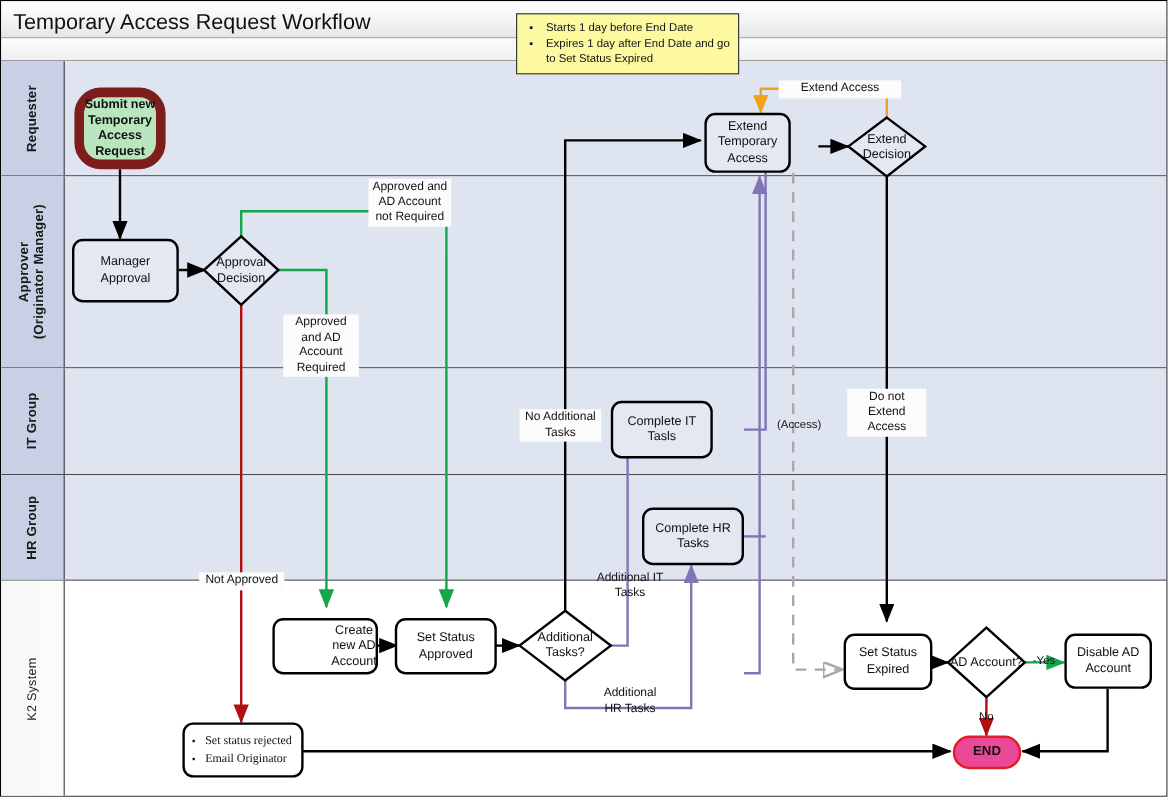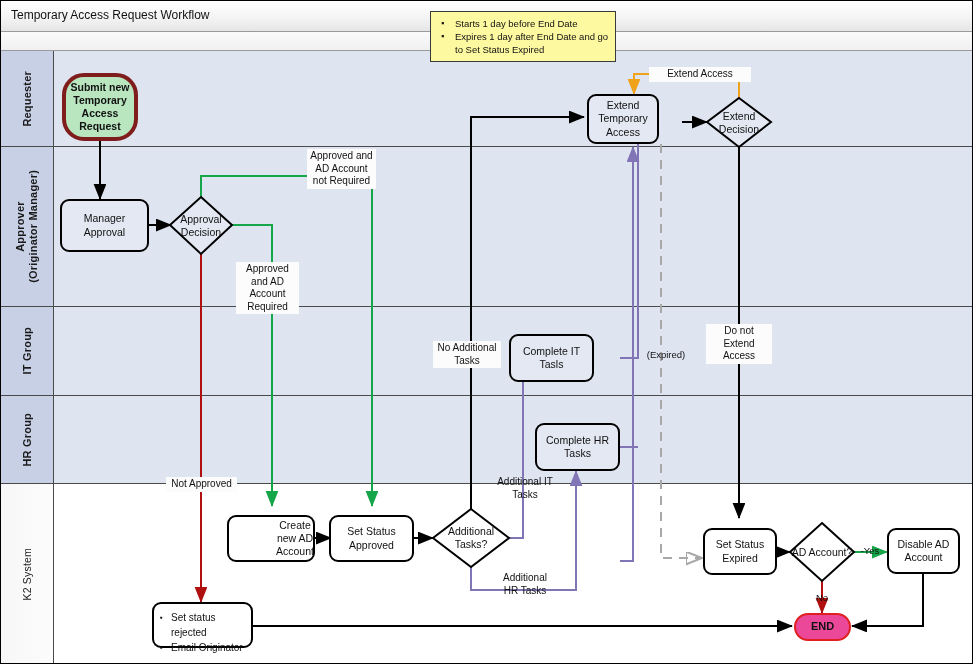--- a/index.html
+++ b/index.html
@@ -4,21 +4,21 @@
 <style>
   html,body{margin:0;padding:0;background:#fff;}
   body{font-family:"Liberation Sans",sans-serif;}
   #page{position:relative;width:973px;height:664px;overflow:hidden;background:#ffffff;
         border:1px solid #000;box-sizing:border-box;}
 
   
   #titlebar{position:absolute;left:0;top:0;width:971px;height:31px;
             background:linear-gradient(to bottom,#ffffff 0%,#f4f4f4 55%,#e6e6e6 100%);
             border-bottom:1px solid #9a9a9a;box-sizing:border-box;}
-  #titlebar span{position:absolute;left:10px;top:7px;font-size:12px;color:#111;}
+  #titlebar span{position:absolute;left:10px;top:7px;font-size:18px;color:#111;}
   #subbar{position:absolute;left:0;top:31px;width:971px;height:19px;
           background:linear-gradient(to bottom,#fbfbfb,#f0f0f0);
           border-bottom:1px solid #9a9a9a;box-sizing:border-box;}
 
   
   .lane{position:absolute;left:0;width:971px;box-sizing:border-box;
         border-bottom:1px solid #4a4a4a;}
   .lane.blue{background:#dfe4f1;}
   .lane.white{background:#ffffff;}
   .lanehdr{position:absolute;left:0;top:0;width:53px;height:100%;
@@ -33,21 +33,21 @@
 
   
   #wires{position:absolute;left:0;top:0;width:973px;height:664px;pointer-events:none;}
 
   
   .node{position:absolute;box-sizing:border-box;display:flex;align-items:center;
         justify-content:center;text-align:center;font-size:10.5px;color:#111;
         line-height:1.25;}
   .proc{border:2px solid #000;border-radius:9px;background:#e4e8f3;}
   .proc.onwhite{background:#ffffff;}
-  .start{border:4px solid #7f1d1d;border-radius:22px;background:#b9e5bf;
+  .start{border:8px solid #7f1d1d;border-radius:22px;background:#b9e5bf;
          font-weight:bold;font-size:10.5px;}
   .endnode{border:2.5px solid #e02020;border-radius:16px;background:#ec4899;
            font-weight:bold;font-size:11px;}
   .dia{position:absolute;display:flex;align-items:center;justify-content:center;}
   .dia .dlabel{position:relative;z-index:2;font-size:10.5px;text-align:center;
                line-height:1.2;color:#111;}
 
   
   .elabel{position:absolute;background:#fcfcfc;font-size:10px;color:#111;
           text-align:center;line-height:1.25;padding:1px 2px;box-sizing:border-box;}
@@ -212,42 +212,42 @@
   <div class="node proc onwhite" style="left:702px;top:527px;width:74px;height:47px;">Set Status Expired</div>
 
   <div class="dia" style="left:789px;top:522px;width:64px;height:58px;">
     <span class="dlabel">AD Account?</span>
   </div>
 
   <div class="node proc onwhite" style="left:886px;top:527px;width:73px;height:46px;">Disable AD Account</div>
 
   <div class="node endnode" style="left:793px;top:612px;width:57px;height:28px;">END</div>
 
-  <div class="node proc onwhite bulletbox" style="left:151px;top:601px;width:101px;height:46px;">
+  <div class="node proc onwhite bulletbox" style="left:151px;top:601px;width:101px;height:46px;font-family:Liberation Serif, serif;">
     <ul>
       <li>Set status rejected</li>
       <li>Email Originator</li>
     </ul>
   </div>
 
   <div class="elabel" style="left:648px;top:66px;width:102px;">Extend Access</div>
 
   <div class="elabel" style="left:306px;top:148px;width:69px;">Approved and AD Account not Required</div>
 
   <div class="elabel" style="left:235px;top:261px;width:63px;">Approved and AD Account Required</div>
 
   <div class="elabel" style="left:165px;top:476px;width:71px;">Not Approved</div>
 
   <div class="elabel" style="left:432px;top:340px;width:68px;">No Additional Tasks</div>
 
   <div class="elabel nobg" style="left:493px;top:474px;width:62px;">Additional IT Tasks</div>
 
   <div class="elabel nobg" style="left:493px;top:570px;width:62px;">Additional HR Tasks</div>
 
-  <div class="elabel nobg tiny" style="left:641px;top:347px;width:48px;">(Expired)</div>
+  <div class="elabel nobg tiny" style="left:641px;top:347px;width:48px;">(Access)</div>
 
   <div class="elabel" style="left:705px;top:323px;width:66px;">Do not Extend Access</div>
 
   <div class="elabel nobg tiny" style="left:853px;top:543px;width:32px;">-Yes</div>
 
   <div class="elabel nobg tiny" style="left:808px;top:590px;width:26px;">No</div>
 
   <div id="callout">
     <ul>
       <li>Starts 1 day before End Date</li>

